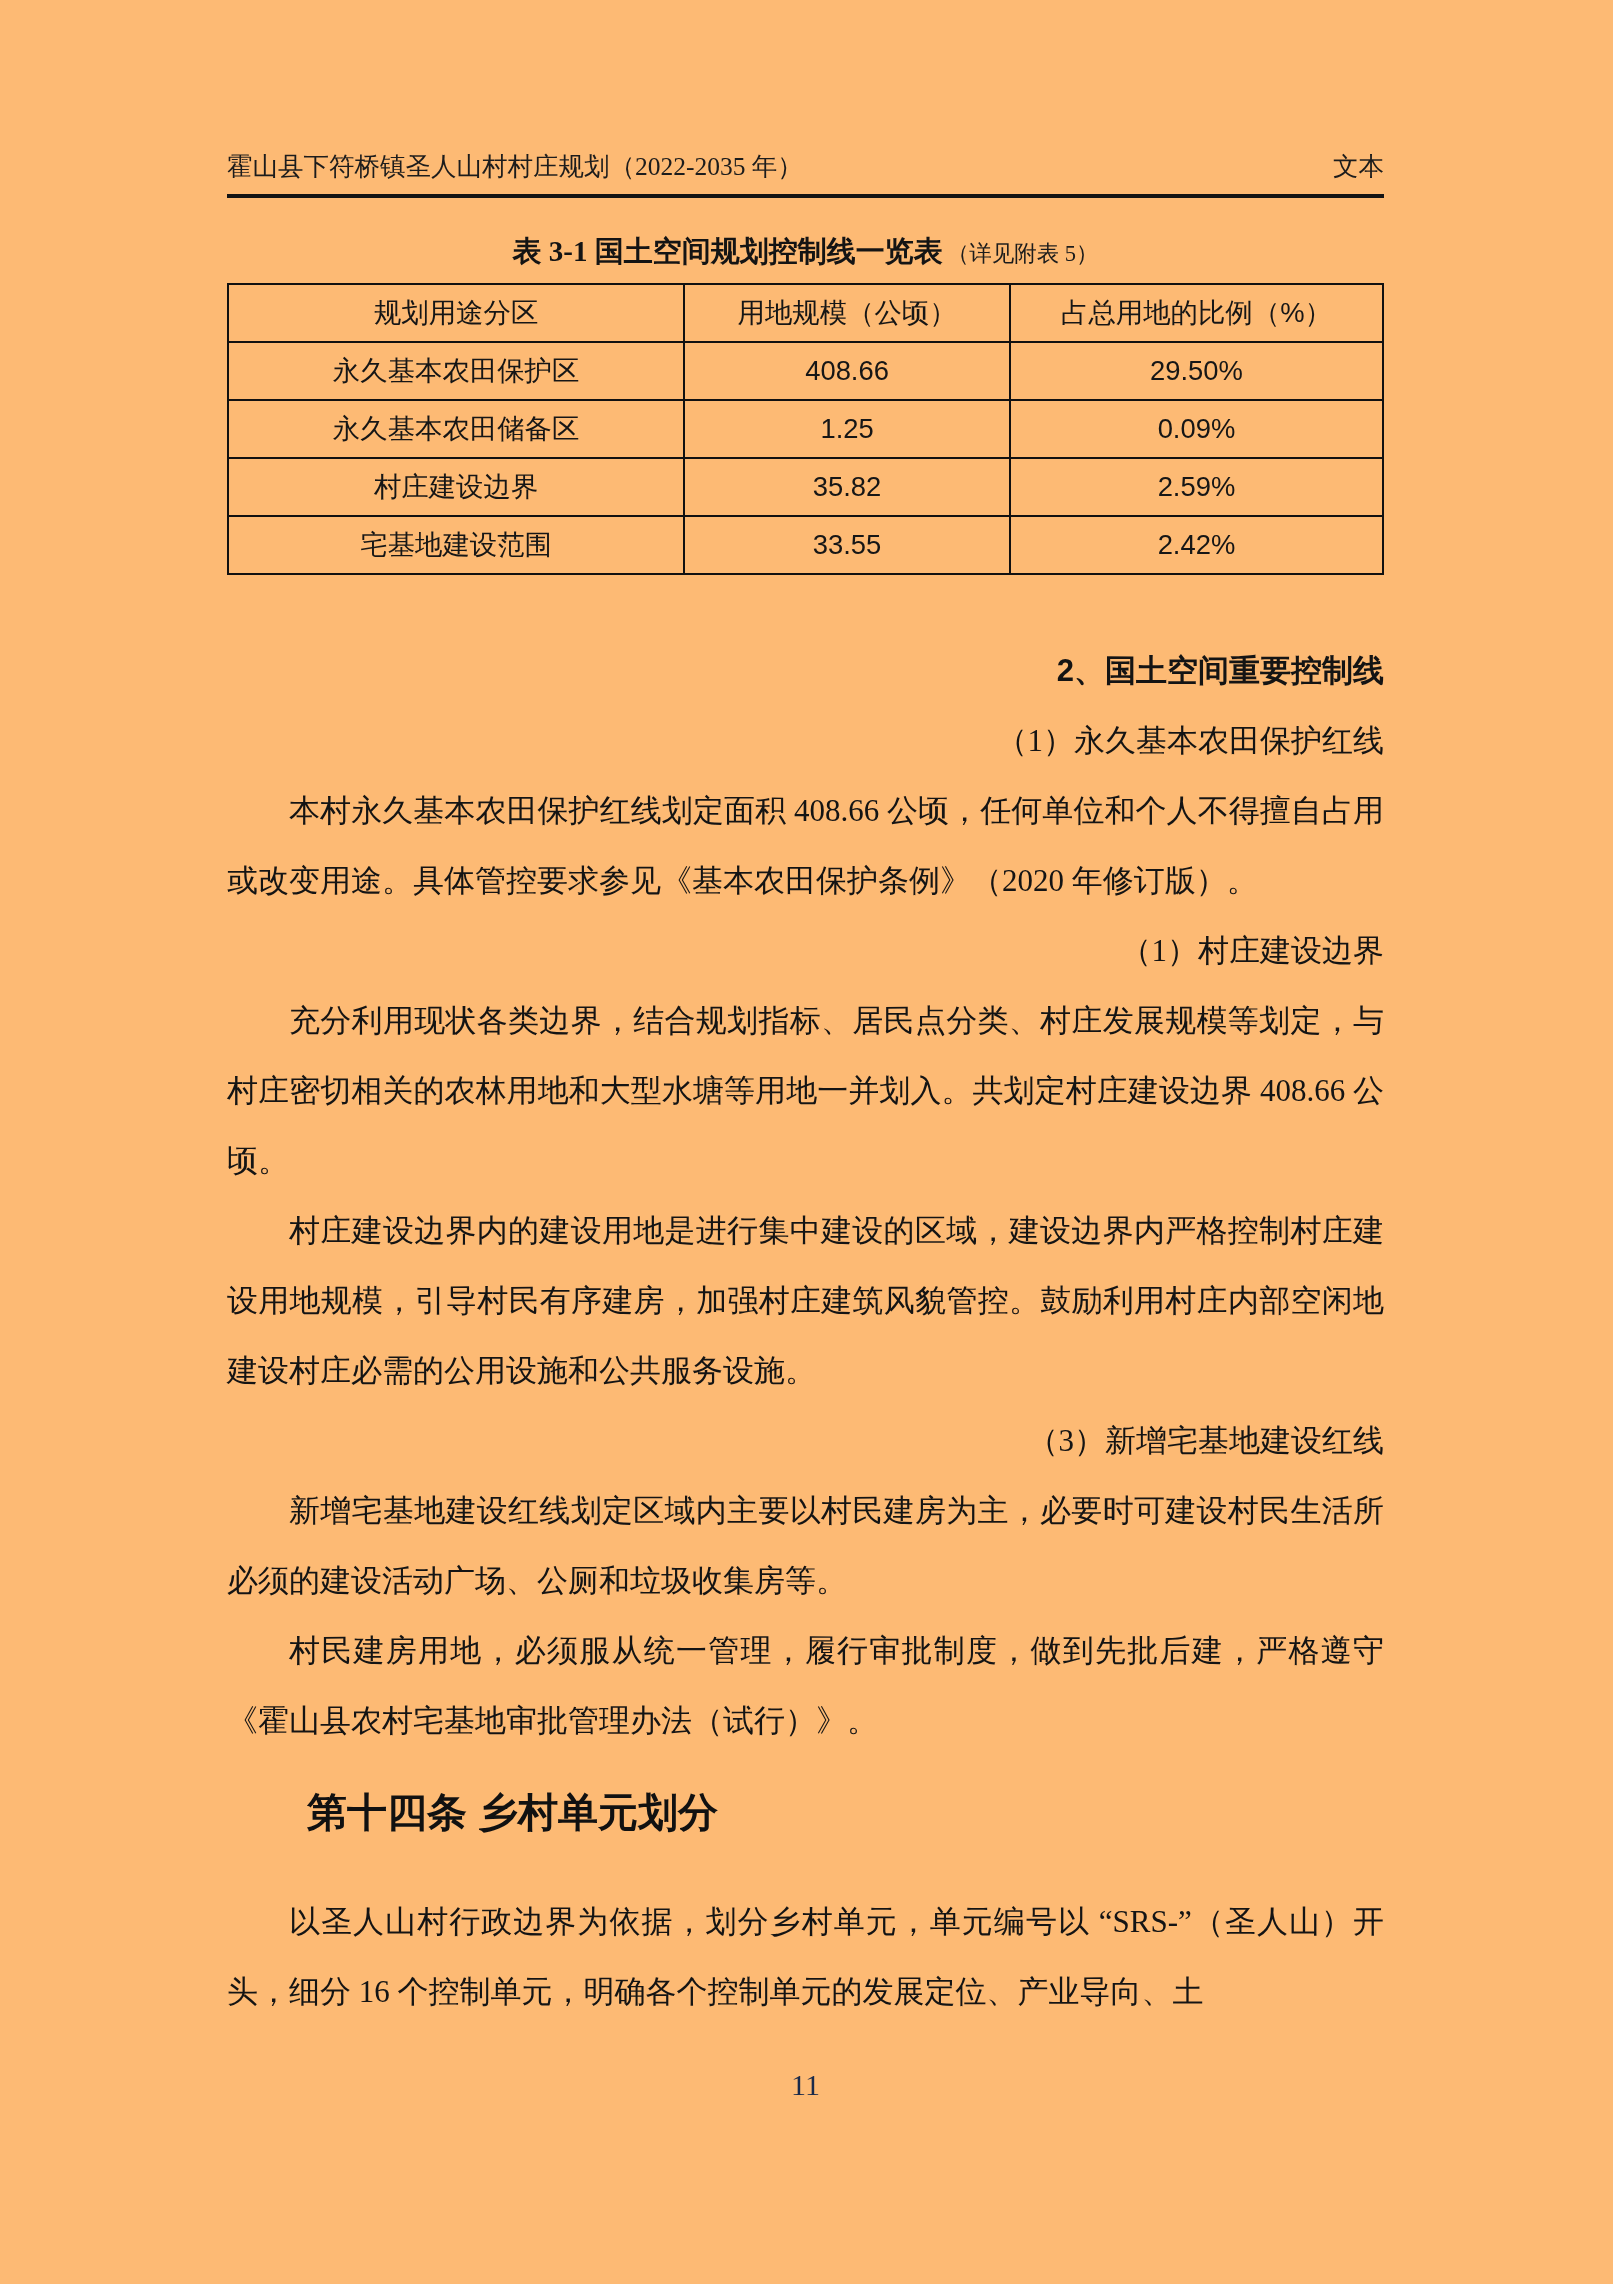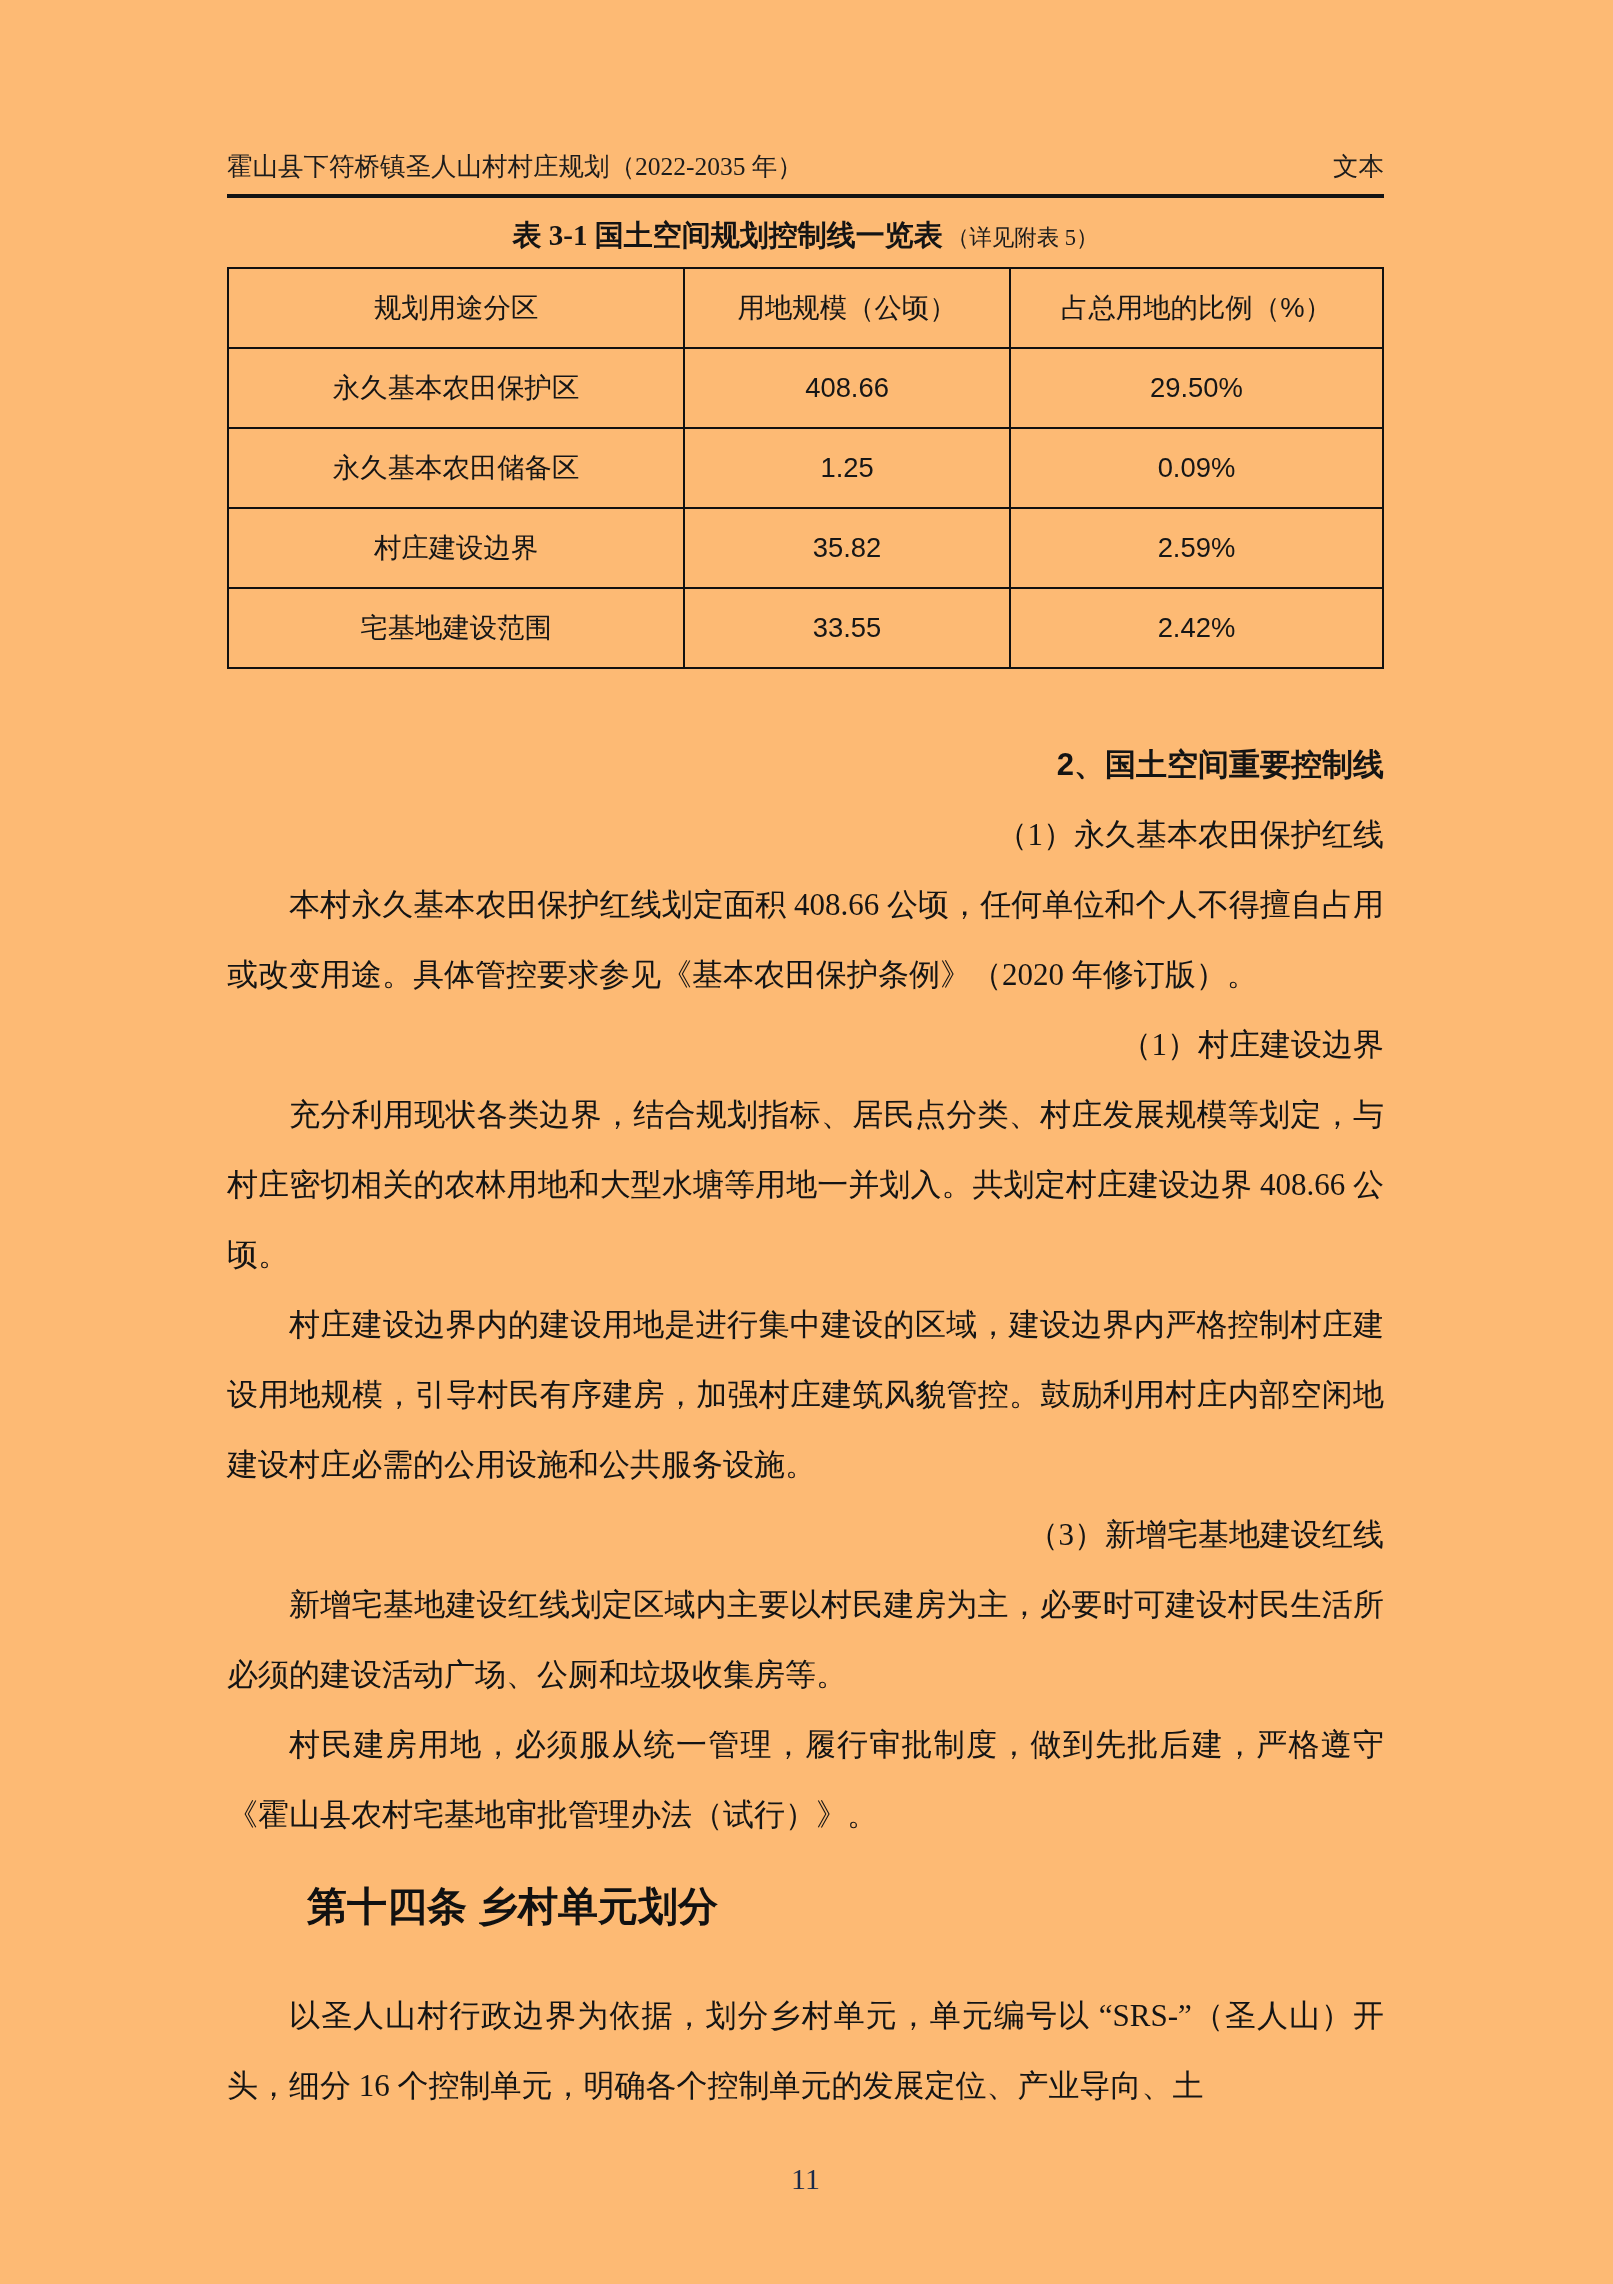--- a/index.html
+++ b/index.html
@@ -28,21 +28,21 @@
     align-items: flex-end;
     font-family: "Liberation Serif", "DejaVu Serif", serif;
     font-size: 25.5px;
     padding-bottom: 9.8px;
     border-bottom: 4.9px solid #141414;
     color: #1c1c1c;
   }
 
   
   .table-caption {
-    margin-top: 18px;
+    margin-top: 34px;
     text-align: center;
     font-family: "Liberation Serif", "DejaVu Serif", serif;
     line-height: 39px;
     white-space: nowrap;
   }
   .caption-main {
     font-size: 29px;
     font-weight: bold;
     color: #141414;
   }
@@ -57,21 +57,21 @@
     margin-top: 7.8px;
     width: 100%;
     border-collapse: collapse;
     table-layout: fixed;
     font-family: "Liberation Sans", "DejaVu Sans", sans-serif;
     font-size: 27.4px;
     color: #161616;
   }
   table.control-lines td, table.control-lines th {
     border: 2.9px solid #111111;
-    height: 80px;
+    height: 58px;
     text-align: center;
     vertical-align: middle;
     font-weight: normal;
     padding: 0 5.9px;
   }
   col.c1 { width: 39.5%; }
   col.c2 { width: 28.2%; }
   col.c3 { width: 32.3%; }
 
   

